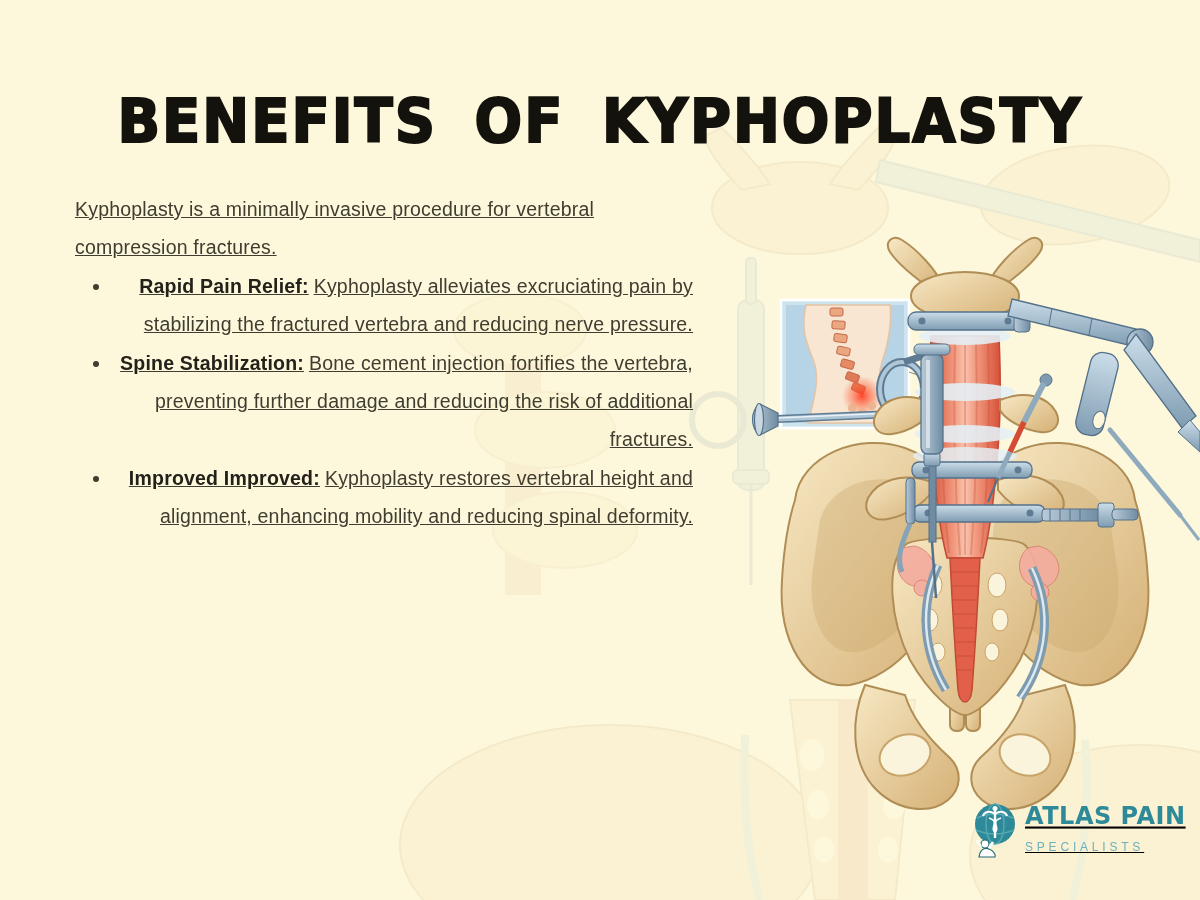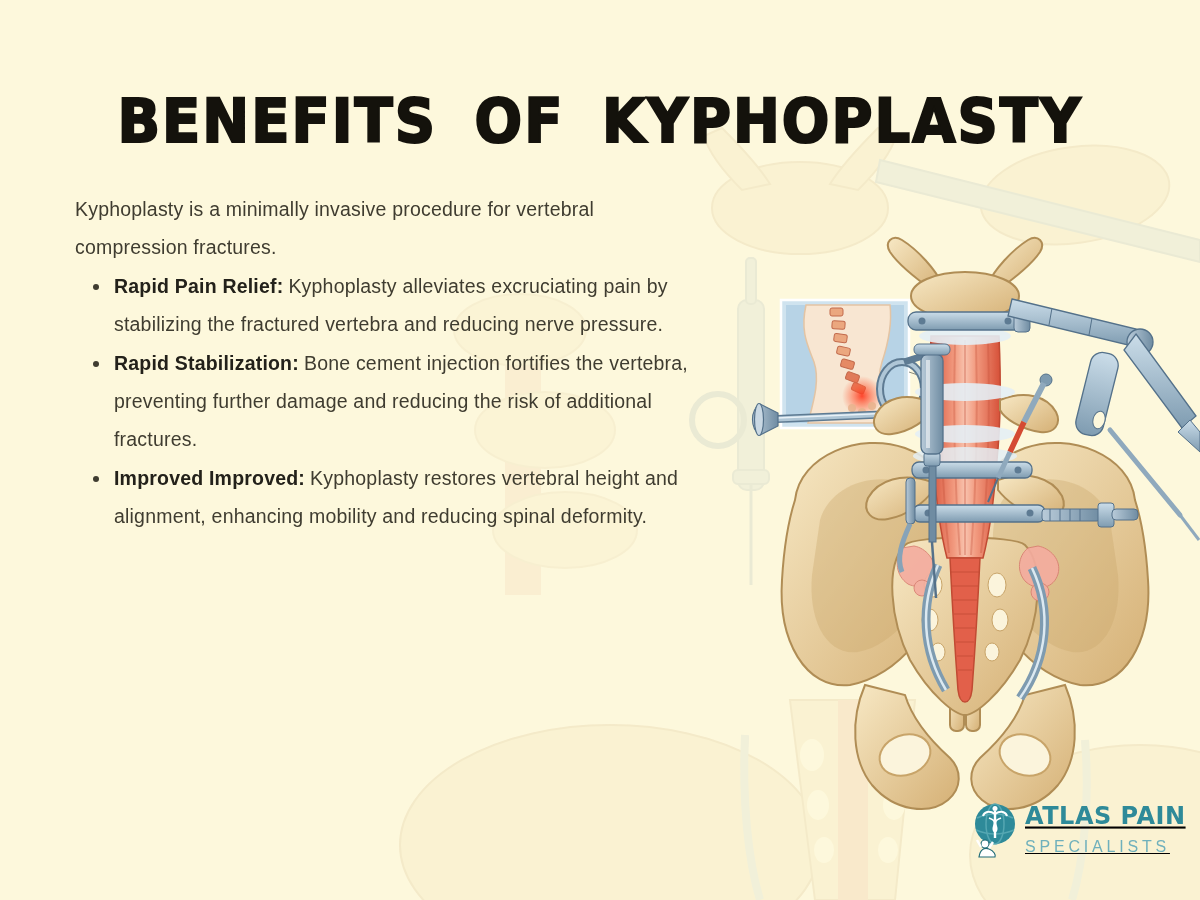--- a/index.html
+++ b/index.html
@@ -25,39 +25,40 @@
     -webkit-text-stroke:2px #14120C;
     transform:scaleY(1.08);
   }
   
   #text-block{
     left:75px;top:190px;width:618px;
     font-size:19.5px;
     line-height:38.4px;
     letter-spacing:0.2px;
     color:#3F3C30;
+    text-decoration:underline;
   }
   #text-block p{margin:0;}
   #text-block ul{margin:0;padding-left:37px;list-style:disc;}
-  #text-block li{padding-left:2px;}
+  #text-block li{padding-left:2px;text-align:right;}
   .lbl{font-weight:bold;color:#23211A;margin-right:5px;}
   
   #logo{
     left:972px;top:800px;
     display:flex;align-items:center;gap:7px;
   }
   #logo .logo-txt{display:flex;flex-direction:column;text-decoration:underline;}
   #logo .l1{
     font-family:"DejaVu Sans", sans-serif;
     font-weight:bold;font-size:24px;color:#2E8A99;
     letter-spacing:0.5px;line-height:26px;
     transform:scaleY(1.05);
   }
   #logo .l2{
-    font-size:16px;color:#6FB0BC;letter-spacing:3.8px;
+    font-size:12px;color:#6FB0BC;letter-spacing:3.8px;
     line-height:16px;margin-top:10px;
   }
 </style>
 </head>
 <body>
 
 <svg id="illus" viewBox="0 0 1200 900" xmlns="http://www.w3.org/2000/svg">
   <defs>
     <linearGradient id="boneG" x1="0" y1="0" x2="1" y2="1">
       <stop offset="0" stop-color="#F7E8C4"></stop>
@@ -288,21 +289,21 @@
 
 <h1 id="title" class="layer">BENEFITS OF KYPHOPLASTY</h1>
 
 <div id="text-block" class="layer">
   <p>Kyphoplasty is a minimally invasive procedure for vertebral compression fractures.</p>
   <ul>
     <li>
       <span class="lbl">Rapid Pain Relief:</span><span>Kyphoplasty alleviates excruciating pain by stabilizing the fractured vertebra and reducing nerve pressure.</span>
     </li>
     <li>
-      <span class="lbl">Rapid Stabilization:</span><span>Bone cement injection fortifies the vertebra, preventing further damage and reducing the risk of additional fractures.</span>
+      <span class="lbl">Spine Stabilization:</span><span>Bone cement injection fortifies the vertebra, preventing further damage and reducing the risk of additional fractures.</span>
     </li>
     <li>
       <span class="lbl">Improved Improved:</span><span>Kyphoplasty restores vertebral height and alignment, enhancing mobility and reducing spinal deformity.</span>
     </li>
   </ul>
 </div>
 
 <div id="logo" class="layer">
   <svg width="46" height="58" viewBox="0 0 46 58">
     <circle cx="23" cy="24" r="20" fill="#2E8A99"></circle>

